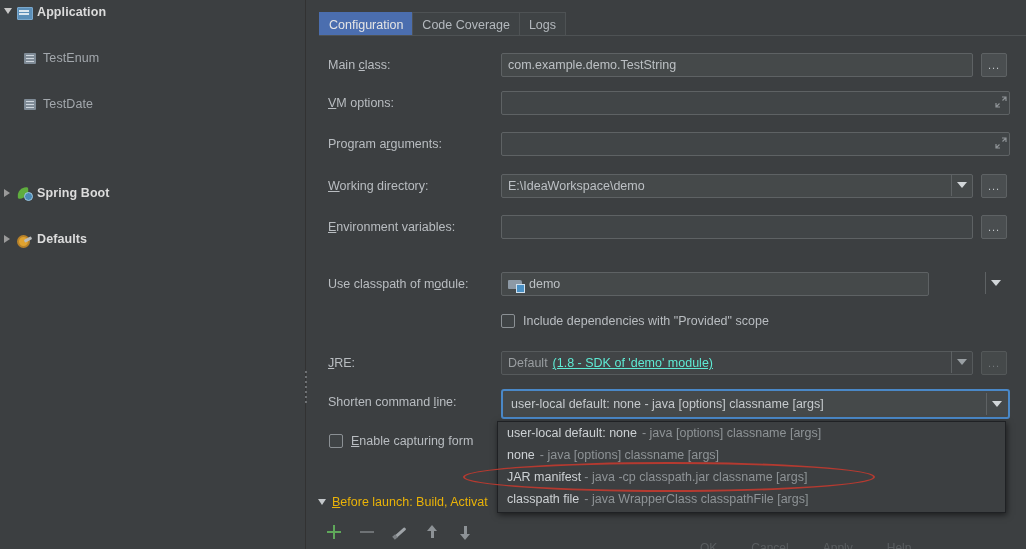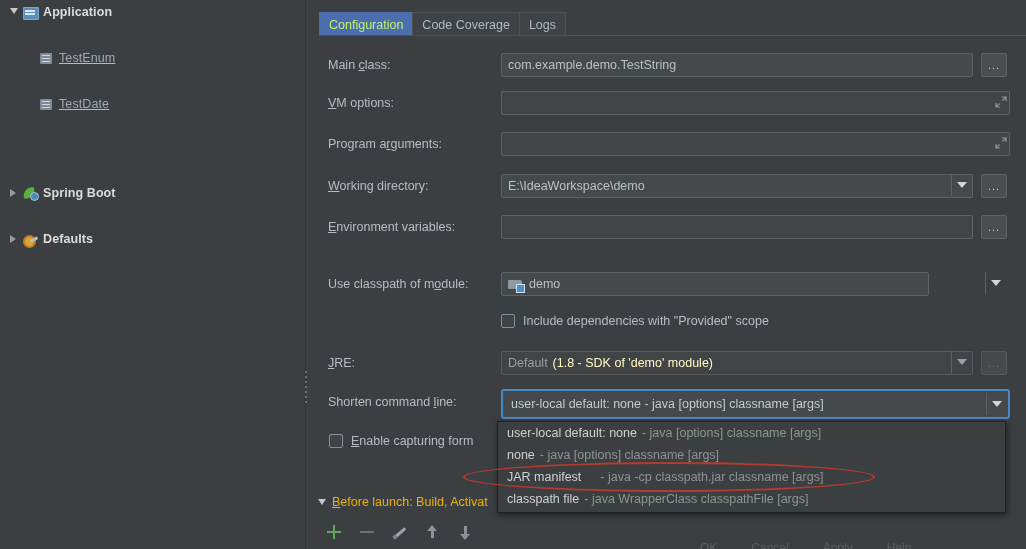--- a/index.html
+++ b/index.html
@@ -31,21 +31,20 @@
     background: #3c3f41;
     border-right: 1px solid #323232;
   }
   #tree { position: absolute; left: 0; top: 0; width: 306px; }
 
   .tree-row {
     position: relative;
     height: 23px;
     display: flex;
     align-items: center;
-    padding-left: 6px;
     white-space: nowrap;
   }
   .tree-row.selected {
     background: #0d293e;
     border-top: 1px solid #2d5d8c;
     border-bottom: 1px solid #2d5d8c;
   }
   .tree-row .twisty {
     width: 16px; height: 16px;
     flex: 0 0 16px;
@@ -73,21 +72,21 @@
     margin-right: 5px;
     position: relative;
   }
   .tree-row .tlabel {
     font-size: 12.5px;
     letter-spacing: .1px;
   }
   .tree-row.group > .tlabel { color: #dcdcdc; font-weight: bold; }
   .tree-row.child > .tlabel { color: #a3a8ad; }
   .tree-row.selected > .tlabel { color: #d8dde3; }
-  .tree-row.child { padding-left: 38px; text-decoration: underline; }
+  .tree-row.child { padding-left: 22px; }
 
   
   .ic-app { }
   .ic-app:before {
     content:""; position:absolute; left:1px; top:3px;
     width:14px; height:11px; background:#5b8fb9;
     border:1px solid #7aa8cd; border-radius:1px;
   }
   .ic-app:after {
     content:""; position:absolute; left:3px; top:6px;
@@ -172,21 +171,21 @@
     font-size: 12.5px;
     color: #b4b9be;
     border: 1px solid #4e5254;
     border-bottom: none;
     margin-right: -1px;
     background: #3f4345;
     white-space: nowrap;
   }
   .tab.active {
     background: #4b6eaf;
-    color: #bef264;
+    color: #e5e5e5;
     border-color: #4b6eaf;
     justify-content: flex-end;
   }
   #tabline {
     position: absolute;
     left: 9px; top: 35px;
     width: 707px; height: 1px;
     background: #4e5254;
   }
 
@@ -223,21 +222,21 @@
     display: flex;
     align-items: center;
     padding: 0 6px;
     font-size: 12.5px;
     color: #bcc0c4;
     white-space: nowrap;
     overflow: hidden;
   }
   .field.empty { background: #414547; }
   .field.disabled { background: #414446; border-color: #565a5c; color: #9a9ea1; }
-  .field .greyed { color: #fef9c3; }
+  .field .greyed { color: #5eead4; text-decoration: underline; }
 
   .sqbtn {
     position: absolute;
     width: 26px; height: 24px;
     background: #4a4e50;
     border: 1px solid #5e6264;
     border-radius: 2px;
     display: flex; align-items: center; justify-content: center;
     font-size: 11px; color: #c3c7ca;
     letter-spacing: 1px;
@@ -630,21 +629,21 @@
     <div class="popitem">
       <span>user-local default: none</span>
       <span class="dim" style="margin-left:5px">- java [options] classname [args]</span>
     </div>
     <div class="popitem">
       <span>none</span>
       <span class="dim" style="margin-left:5px">- java [options] classname [args]</span>
     </div>
     <div class="popitem">
       <span>JAR manifest</span>
-      <span class="dim" style="margin-left:19px">- java -cp classpath.jar classname [args]</span>
+      <span class="dim" style="margin-left:3px">- java -cp classpath.jar classname [args]</span>
     </div>
     <div class="popitem">
       <span>classpath file</span>
       <span class="dim" style="margin-left:5px">- java WrapperClass classpathFile [args]</span>
     </div>
   </div>
 
   <div id="annot"></div>
 
 </div>

